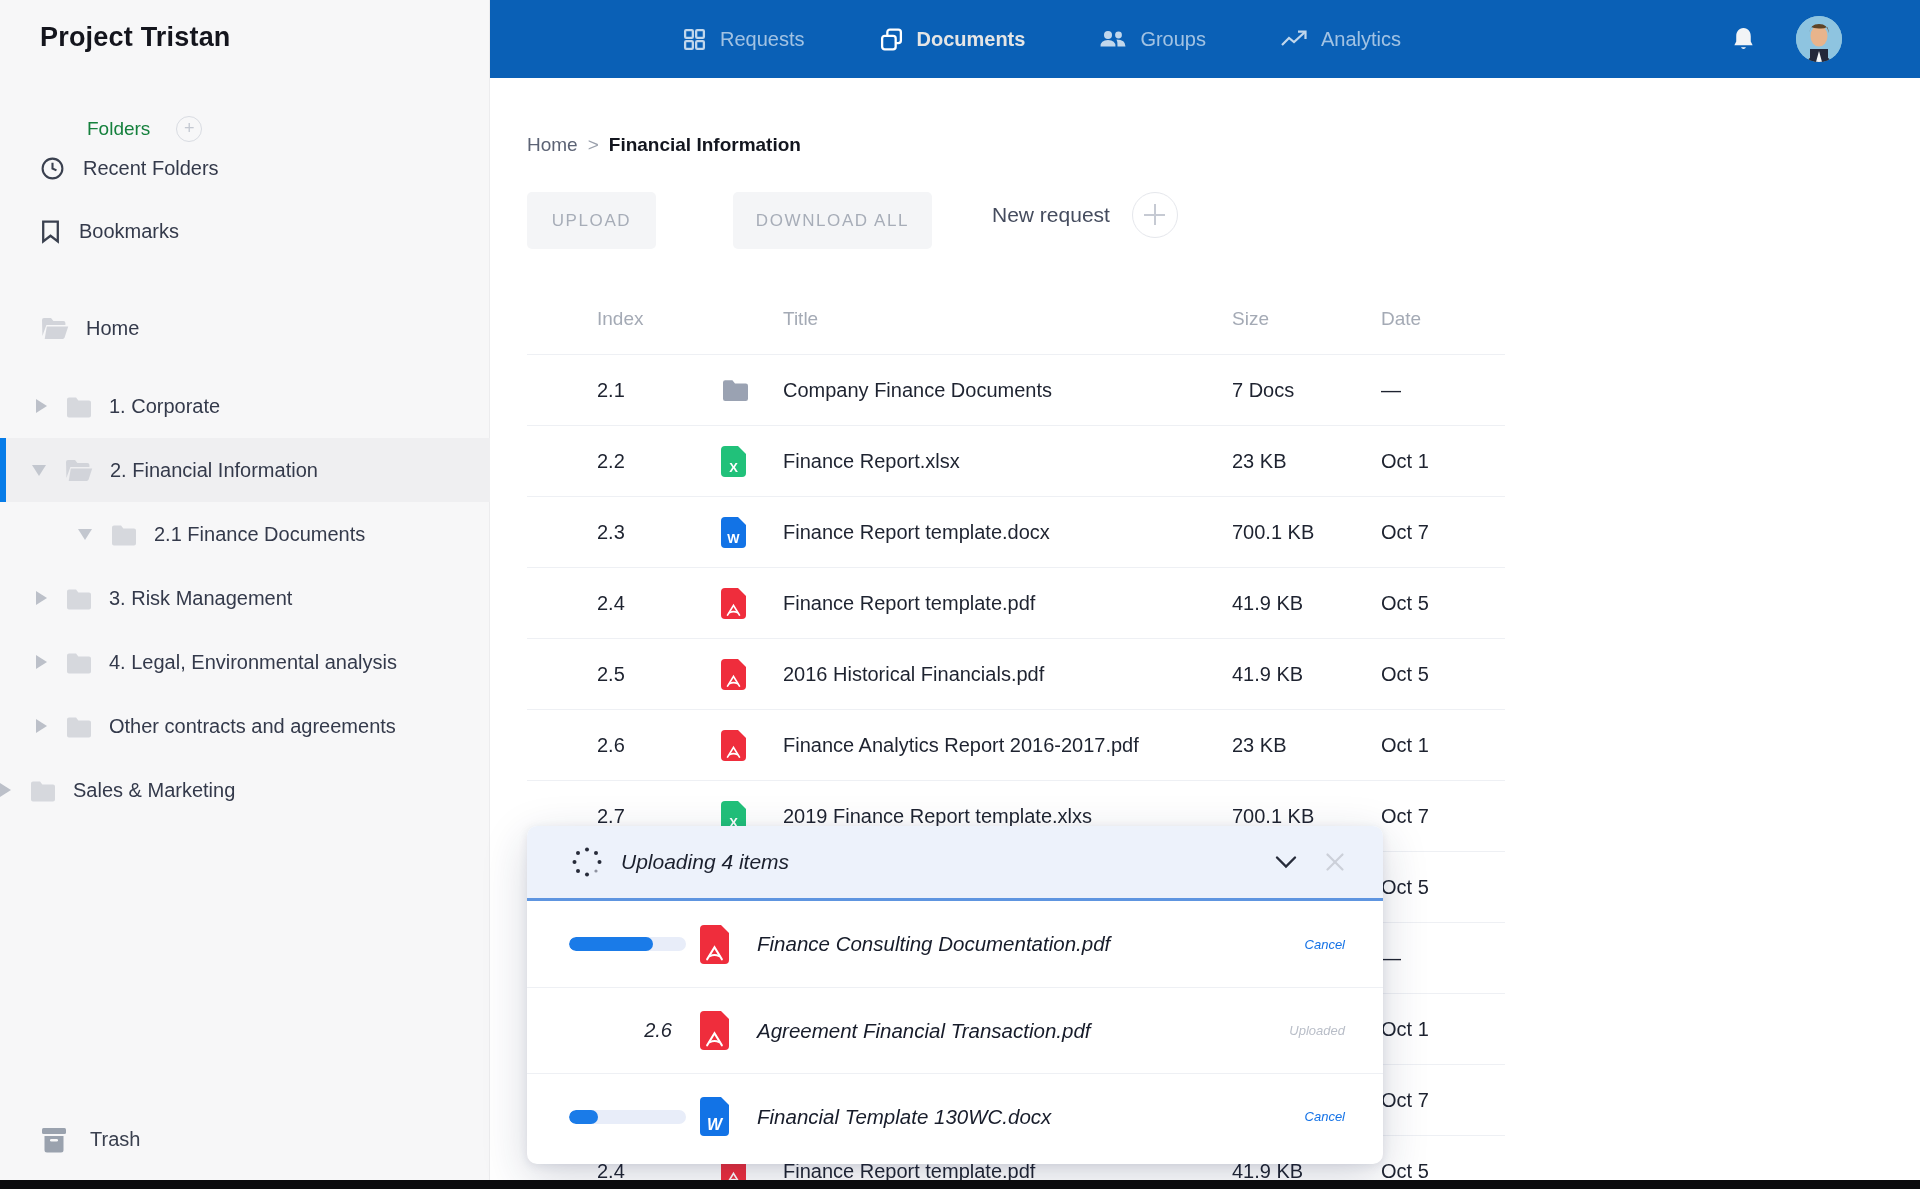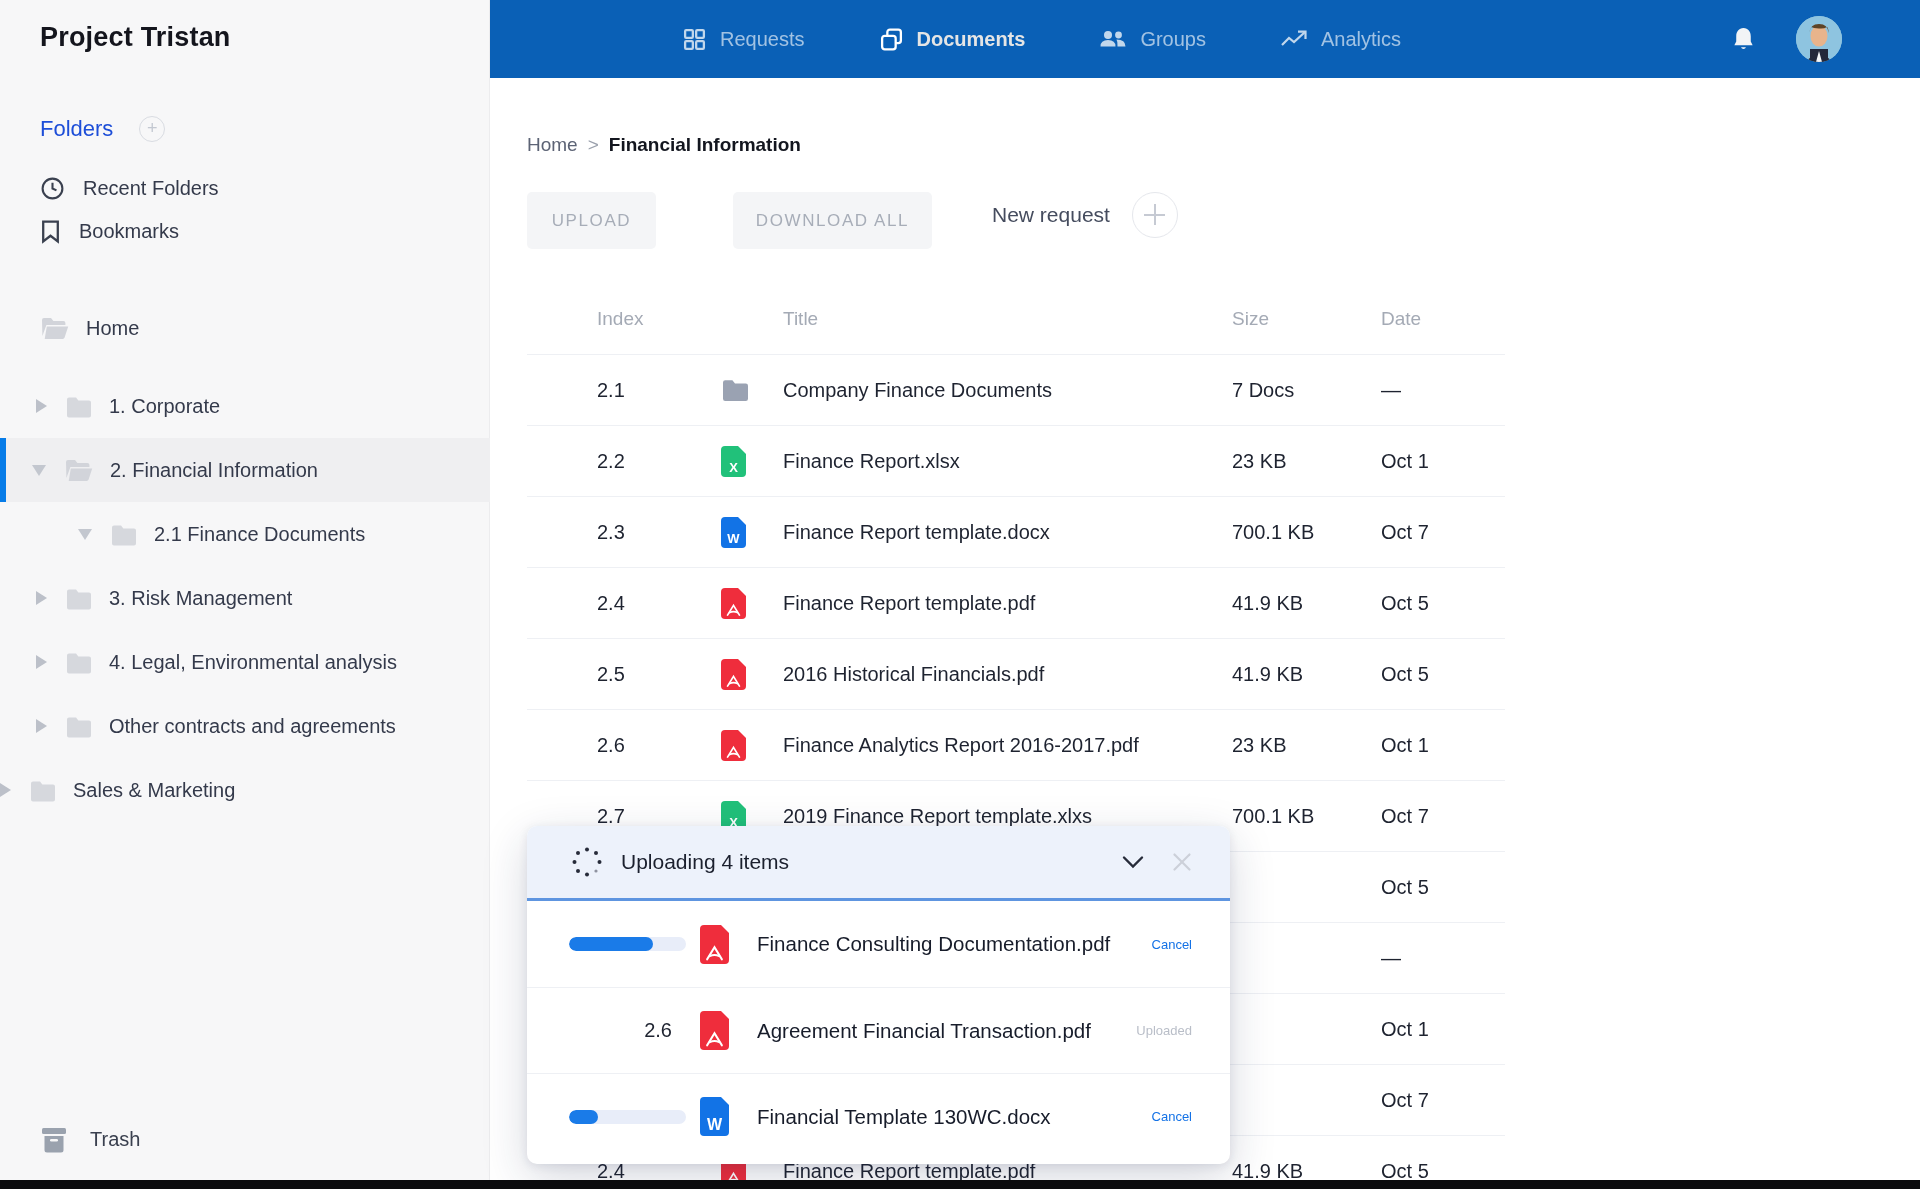--- a/index.html
+++ b/index.html
@@ -3,21 +3,21 @@
 <meta charset="utf-8">
 <style>
   * { margin:0; padding:0; box-sizing:border-box; }
   html,body { width:1920px; height:1189px; overflow:hidden; font-family:"Liberation Sans", sans-serif; background:#ffffff; }
   .stage { position:relative; width:1920px; height:1189px; background:#ffffff; overflow:hidden; }
 
   
   .sidebar { position:absolute; left:0; top:0; width:490px; height:1189px; background:#f7f7f8; border-right:1px solid #ececee; z-index:10; }
   .app-title { position:absolute; left:40px; top:22px; font-size:27px; font-weight:700; color:#14151d; letter-spacing:.2px; }
   .folders-head { position:absolute; left:40px; top:116px; display:flex; align-items:center; gap:26px; }
-  .folders-label { font-size:22px; color:#1d4ed8; }
+  .folders-label { font-size:19px; color:#15803d;margin-left:47px; }
   .plus-circle-sm { width:26px; height:26px; border:1.6px solid #d9dce2; border-radius:50%; color:#c3c8d1; font-size:18px; line-height:23px; text-align:center; background:transparent; cursor:pointer; }
   .shortcut { position:absolute; left:40px; display:flex; align-items:center; gap:18px; font-size:20px; color:#343a4b; cursor:pointer; }
   .tree { position:absolute; left:0; top:296px; width:490px; }
   .tree-item { position:relative; display:flex; align-items:center; height:64px; color:#343a4b; font-size:20px; cursor:pointer; }
   .tree-item.selected { background:#efeff1; }
   .tree-item.selected::before { content:""; position:absolute; left:0; top:0; width:6px; height:100%; background:#077ce8; }
   .caret { width:0; height:0; margin-right:18px; flex:none; }
   .caret.collapsed { border-left:11px solid #bcc0c9; border-top:7px solid transparent; border-bottom:7px solid transparent; }
   .caret.expanded { border-top:11px solid #c3c7cf; border-left:7px solid transparent; border-right:7px solid transparent; }
   .tree-label { margin-left:16px; white-space:nowrap; }
@@ -69,21 +69,21 @@
   .file-icon .fold { position:absolute; top:0; right:0; width:0; height:0; border-top:8px solid #ffffff; border-left:8px solid transparent; }
   .file-icon .fold::after { content:""; }
   .file-icon .letter { position:absolute; left:0; bottom:2px; width:100%; text-align:center; color:#ffffff; font-weight:700; }
   .sz-table .letter { font-size:13px; }
   .sz-panel .letter { font-size:16px; }
   .fi-pdf { background:#ef2d3c; }
   .fi-docx { background:#1273e6; }
   .fi-xlsx { background:#21c17a; }
 
   
-  .upload-panel { position:absolute; left:527px; top:826px; width:703px; height:338px; background:#ffffff; border-radius:10px; box-shadow:0 14px 46px rgba(25,39,80,.18), 0 2px 10px rgba(25,39,80,.10); z-index:50; overflow:hidden; }
+  .upload-panel { position:absolute; left:527px; top:826px; width:856px; height:338px; background:#ffffff; border-radius:10px; box-shadow:0 14px 46px rgba(25,39,80,.18), 0 2px 10px rgba(25,39,80,.10); z-index:50; overflow:hidden;font-style:italic; }
   .up-header { position:relative; height:75px; background:#edf2fb; border-bottom:3px solid #5e95e0; display:flex; align-items:center; padding:0 44px 0 42px; }
   .up-title { font-size:21px; color:#1b202e; margin-left:16px; }
   .up-header-actions { position:absolute; right:38px; display:flex; align-items:center; gap:28px; }
   .up-row { position:relative; height:86px; display:flex; align-items:center; }
   .up-row + .up-row { border-top:1px solid #eef0f4; }
   .up-slot { position:absolute; left:42px; width:117px; display:flex; justify-content:flex-end; align-items:center; }
   .progress { width:117px; height:14px; border-radius:7px; background:#e8edf9; overflow:hidden; }
   .progress .fill { height:100%; border-radius:7px; background:#1a7be8; }
   .up-index { font-size:20px; color:#1e2330; padding-right:14px; }
   .up-icon { position:absolute; left:173px; }
@@ -101,21 +101,21 @@
 
 <div class="stage">
 
   <aside class="sidebar">
     <div class="app-title">Project Tristan</div>
     <div class="folders-head">
       <span class="folders-label">Folders</span>
       <span class="plus-circle-sm">+</span>
     </div>
     <div id="shortcuts">
-        <div class="shortcut" style="top: 176px;">
+        <div class="shortcut" style="top: 156px;">
           <span>
             <svg width="25" height="25" viewBox="0 0 24 24" fill="none" stroke="#3a404f" stroke-width="2">
               <circle cx="12" cy="12" r="9.5"></circle>
               <polyline points="12,6.5 12,12 15.8,13.8"></polyline>
             </svg>
           </span>
           <span>Recent Folders</span>
         </div>
         <div class="shortcut" style="top: 219px;">
           <span>

